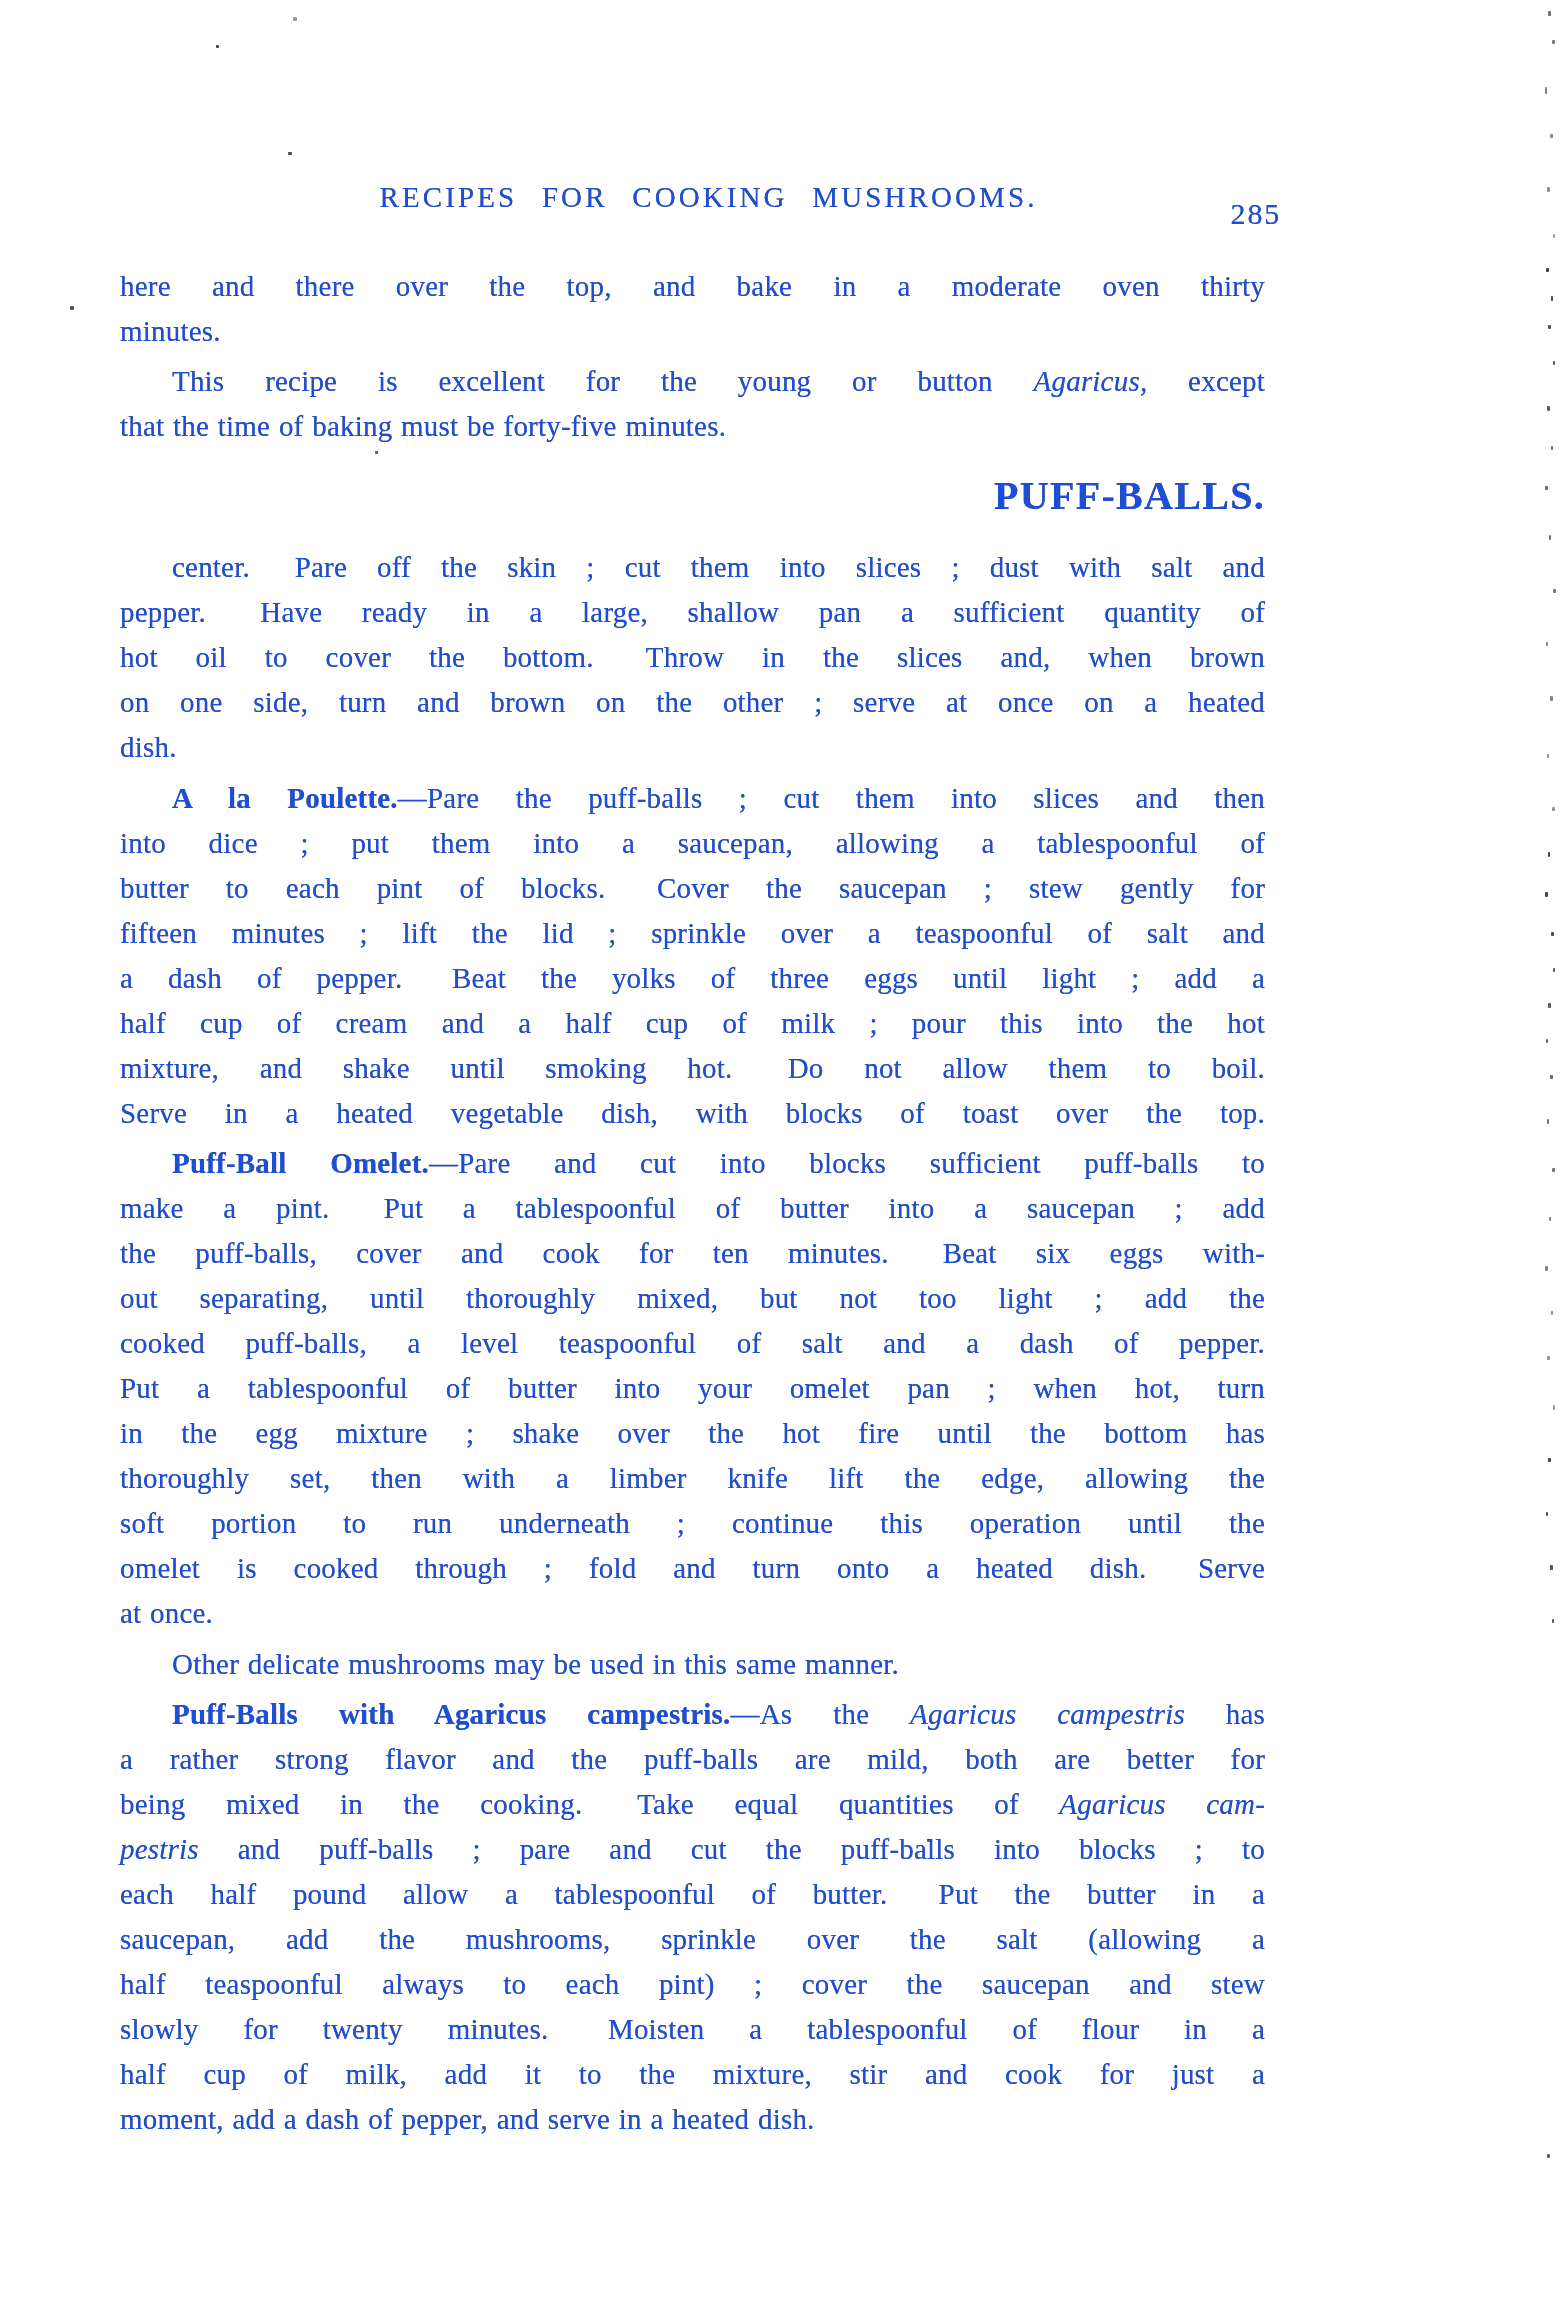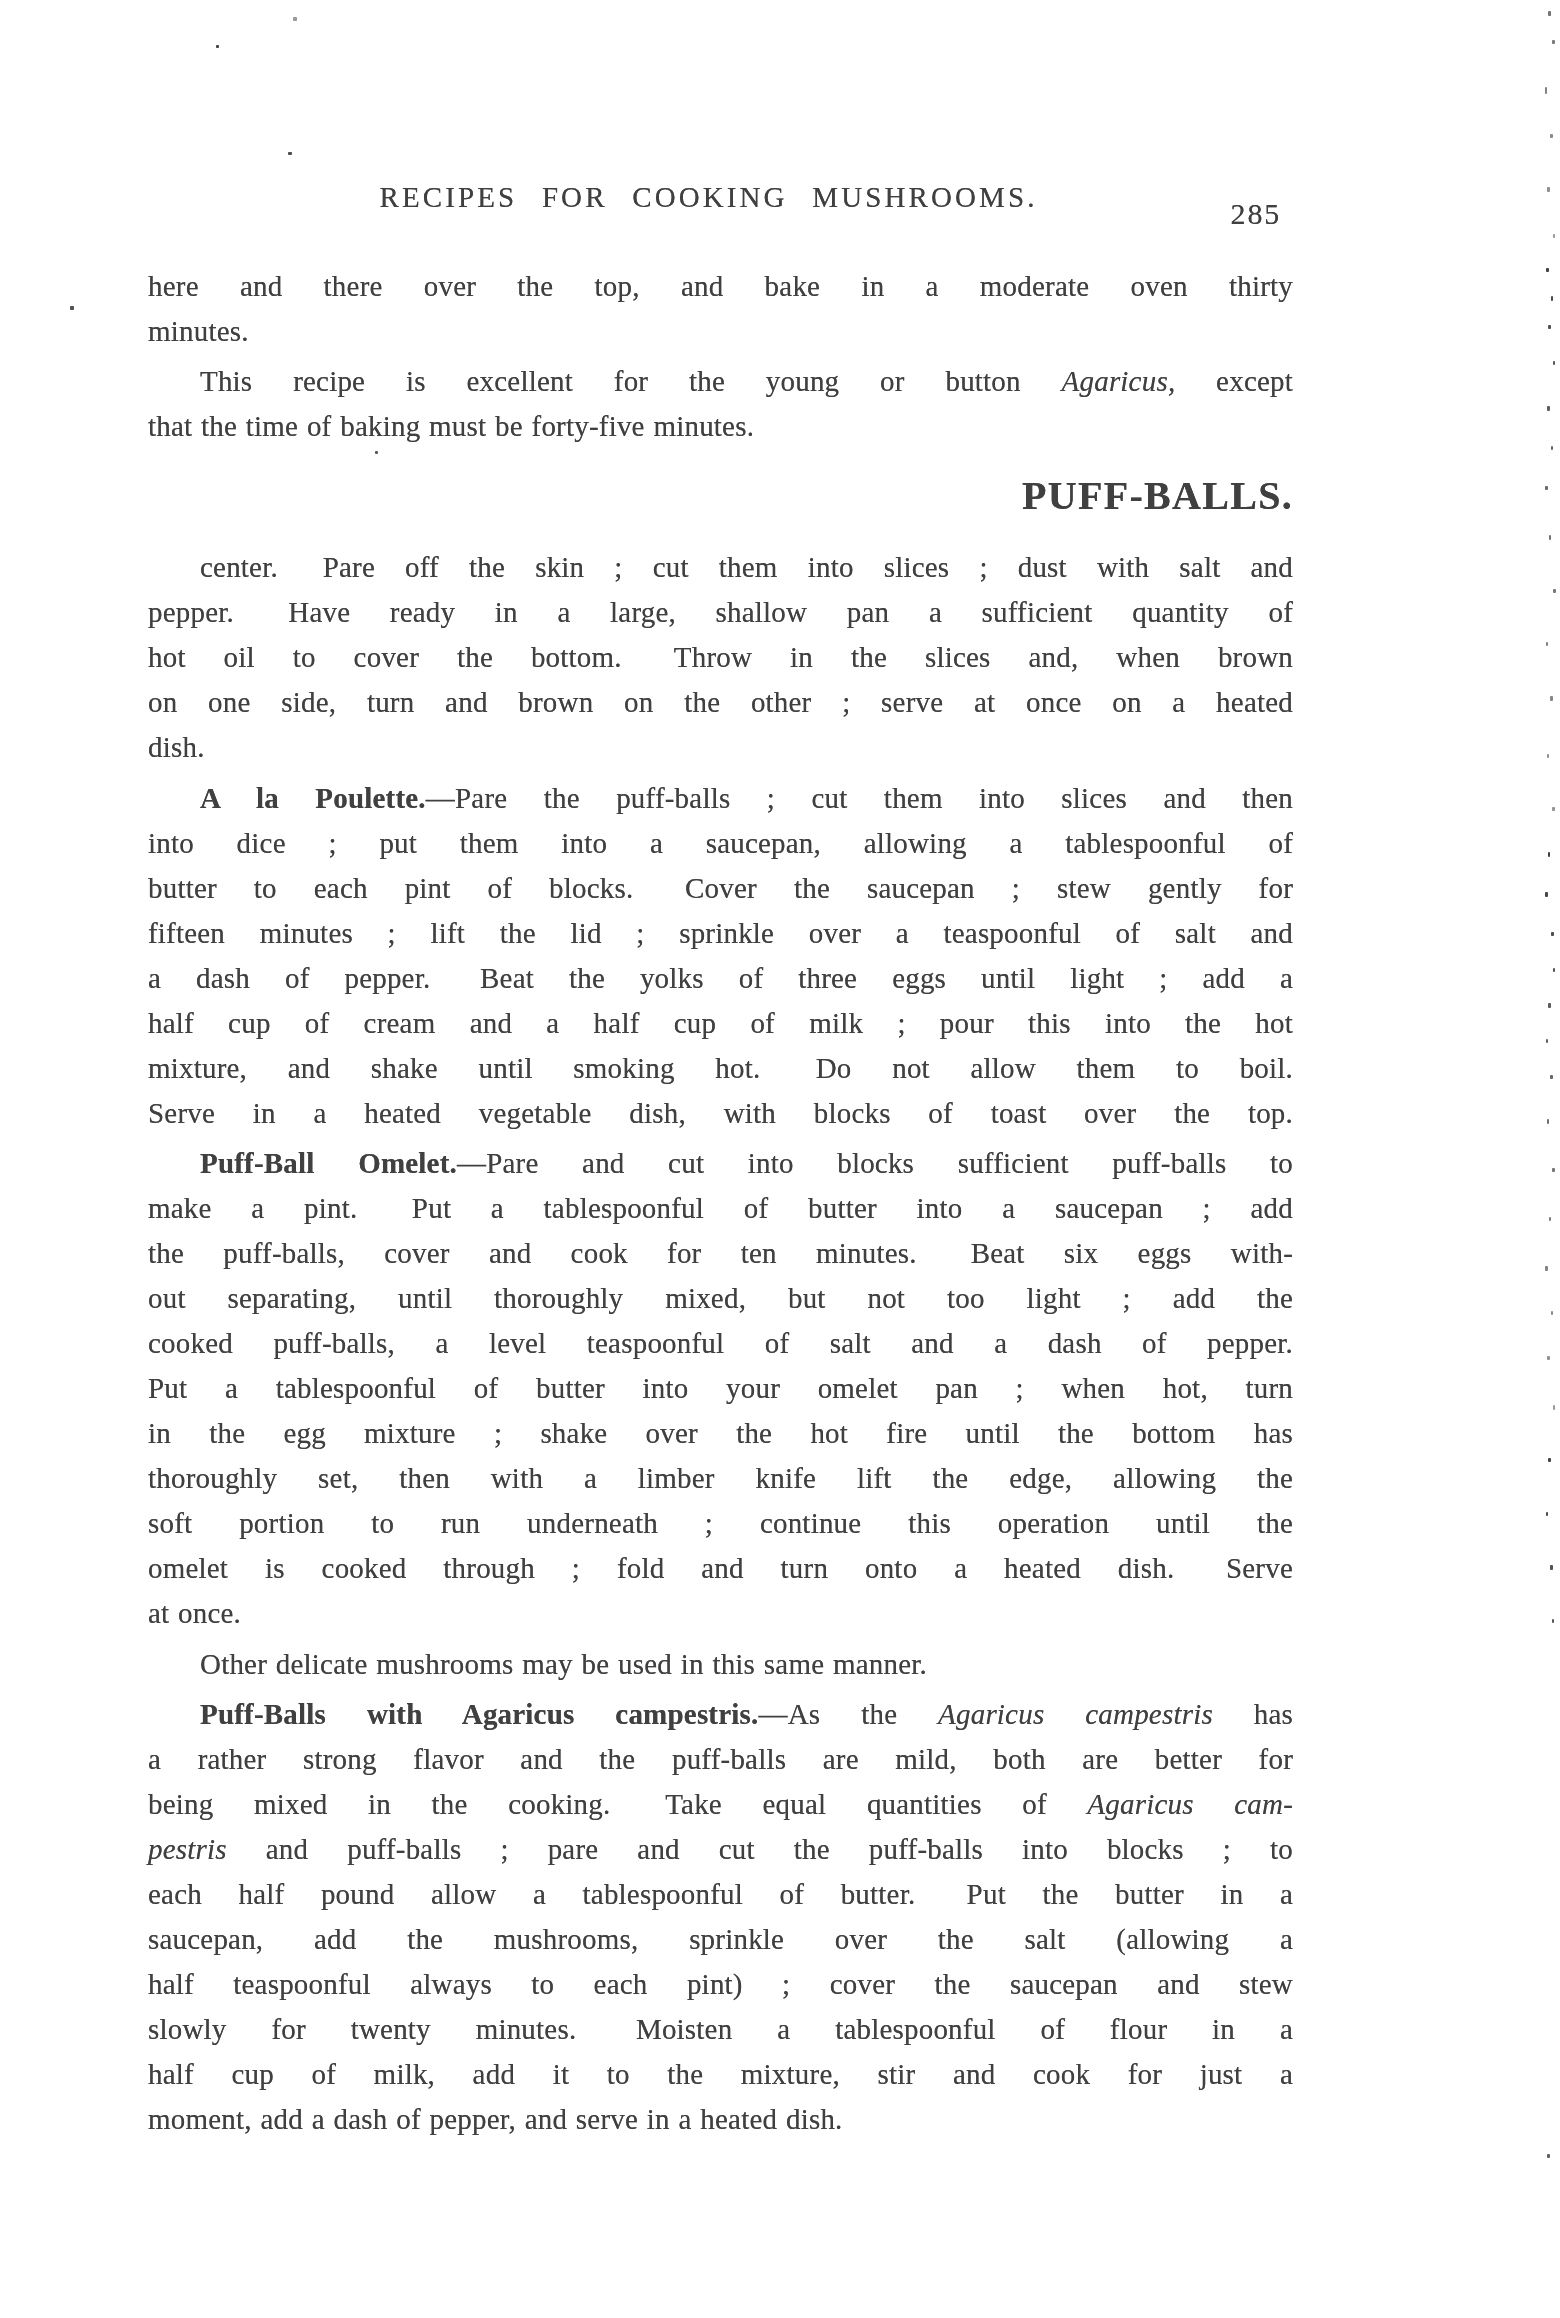--- a/index.html
+++ b/index.html
@@ -6,21 +6,21 @@
     margin: 0;
     padding: 0;
     background: #ffffff;
   }
   .page {
     position: relative;
     width: 1561px;
     height: 2161px;
     background: #ffffff;
     font-family: "Liberation Serif", "DejaVu Serif", serif;
-    color: #404040;
+    color: #1d4ed8;
     overflow: hidden;
   }
   .page-header {
     position: absolute;
     left: 136px;
     top: 178px;
     width: 1145px;
     height: 41px;
   }
   .header-title {
@@ -36,21 +36,21 @@
     position: absolute;
     right: 0px;
     top: 16px;
     font-size: 30px;
     line-height: 39px;
     letter-spacing: 1.8px;
     text-shadow: 0 0 0.5px rgba(20,20,20,.65);
   }
   .content {
     position: absolute;
-    left: 148px;
+    left: 120px;
     top: 264px;
     width: 1145px;
   }
   .para {
     margin: 0 0 5.4px 0;
   }
   .para.indent > .line:first-child {
     text-indent: 52px;
   }
   .line {

